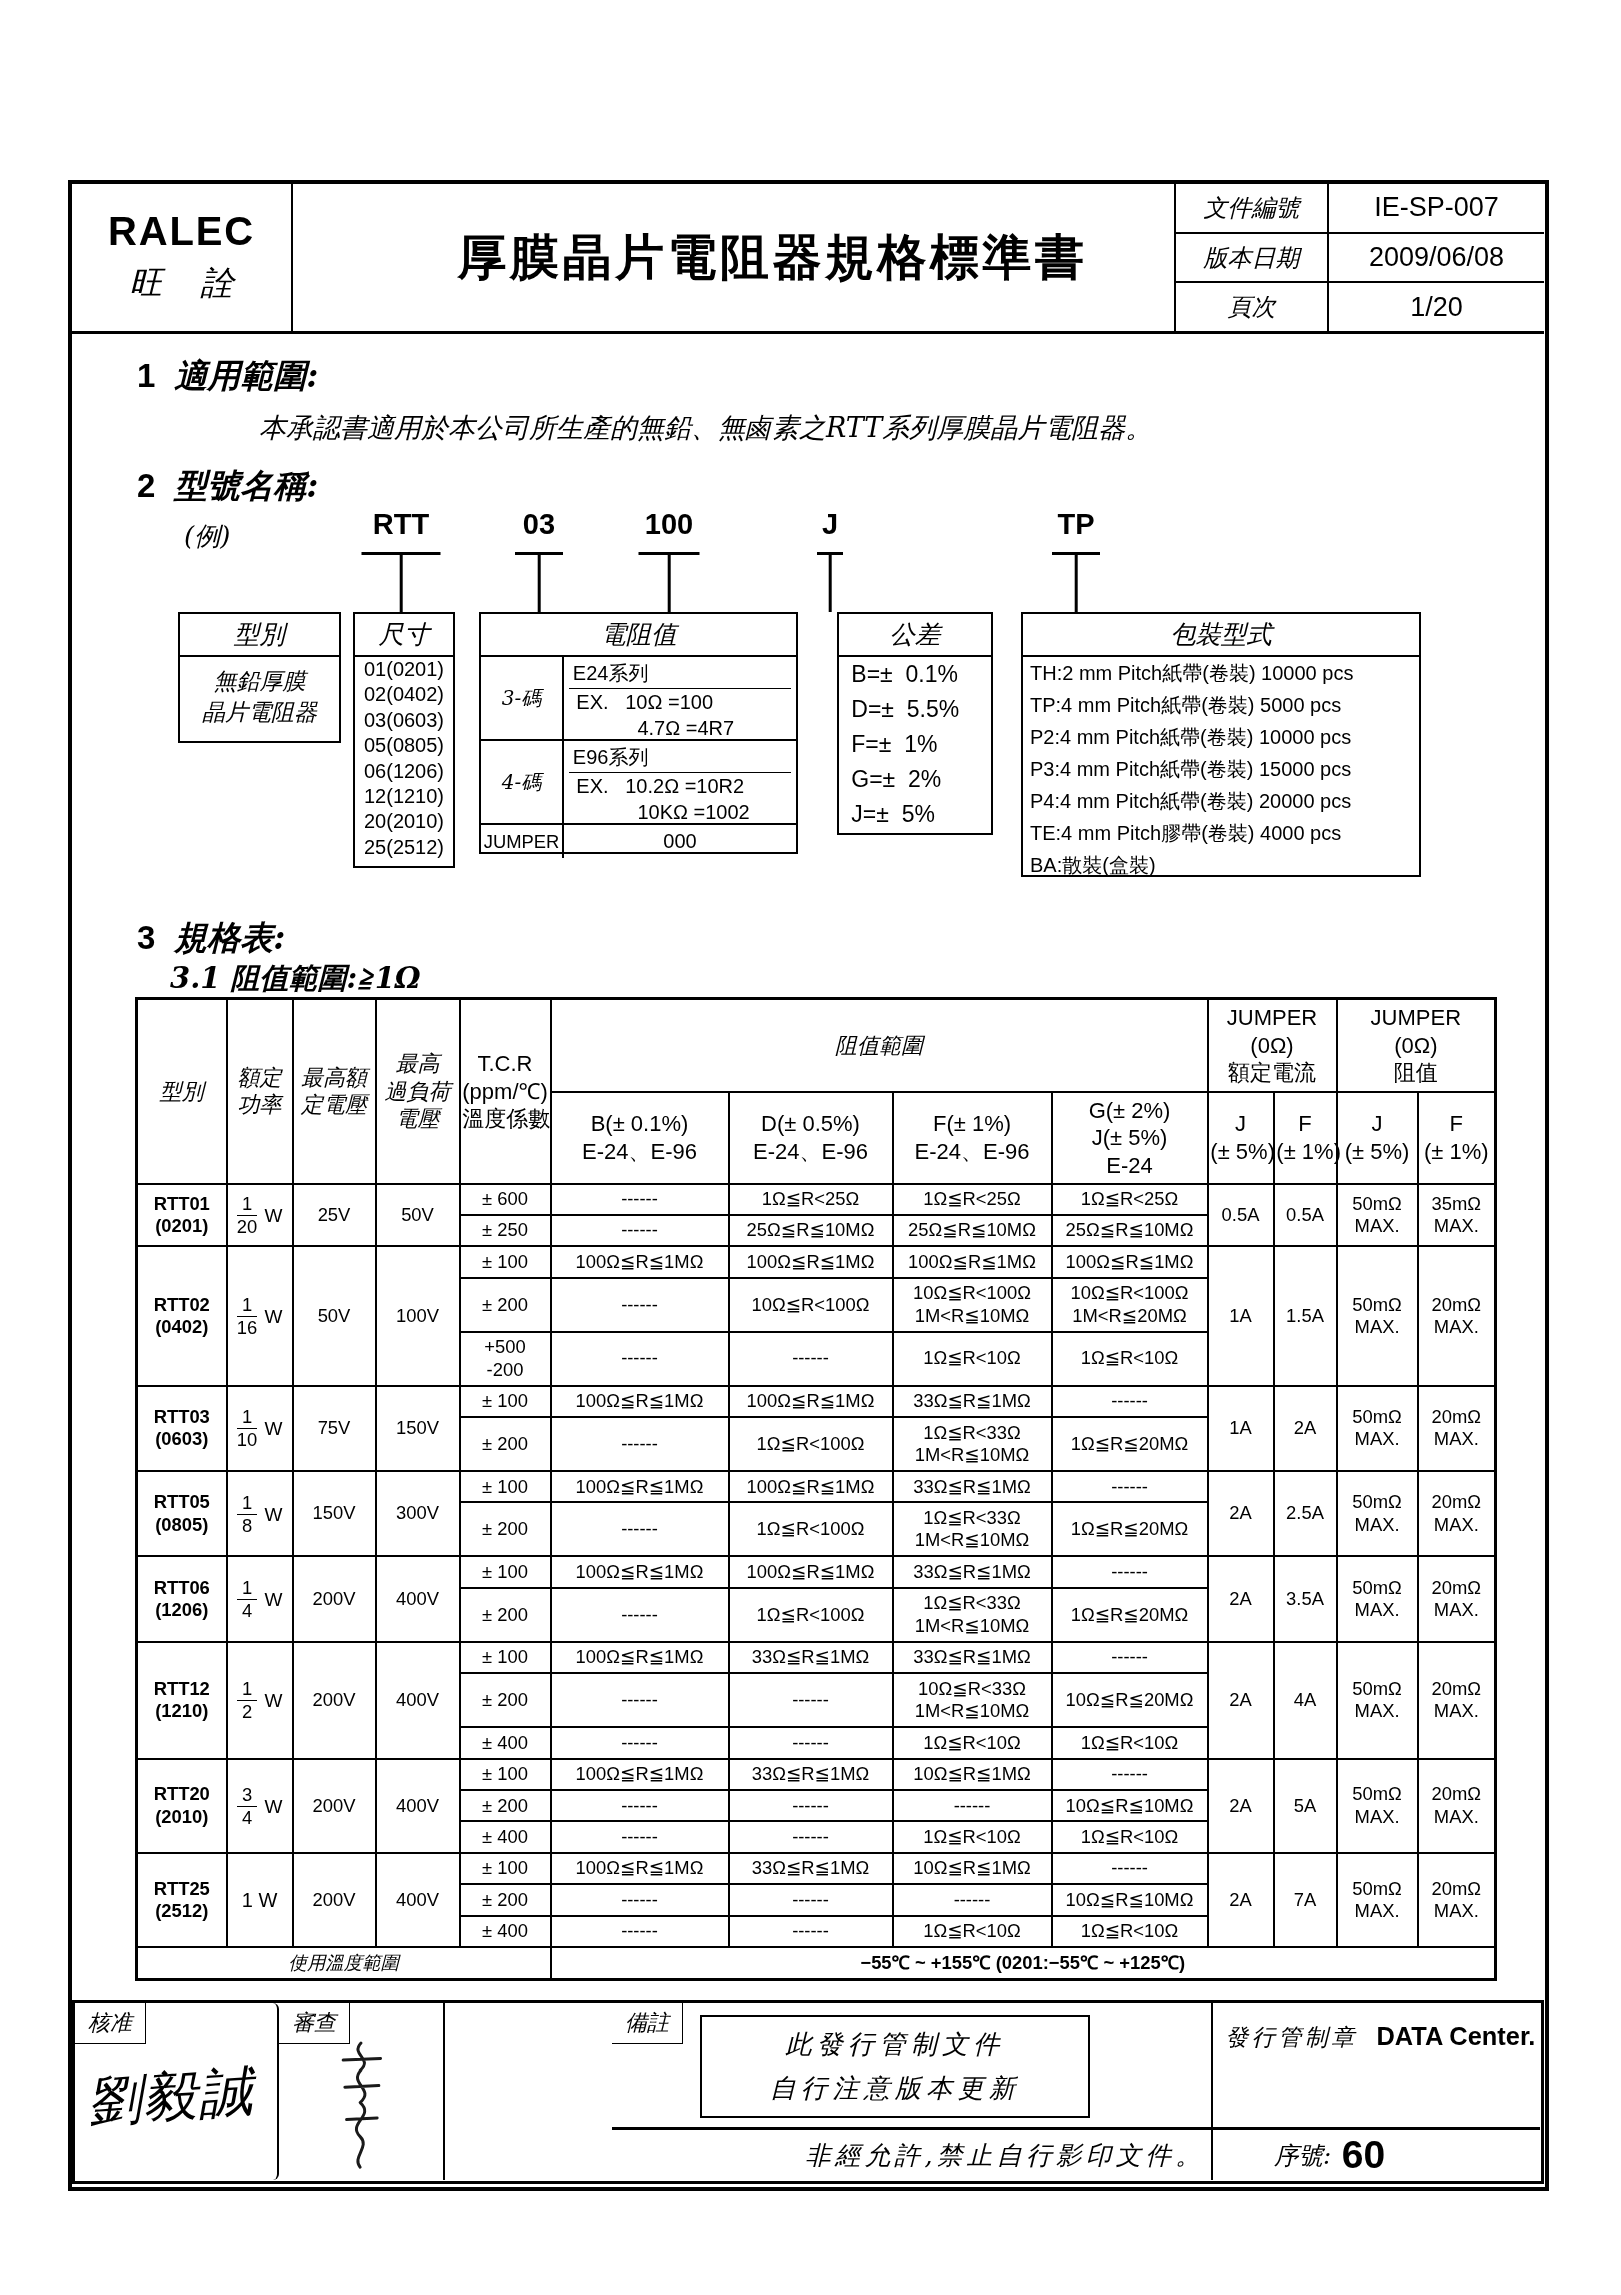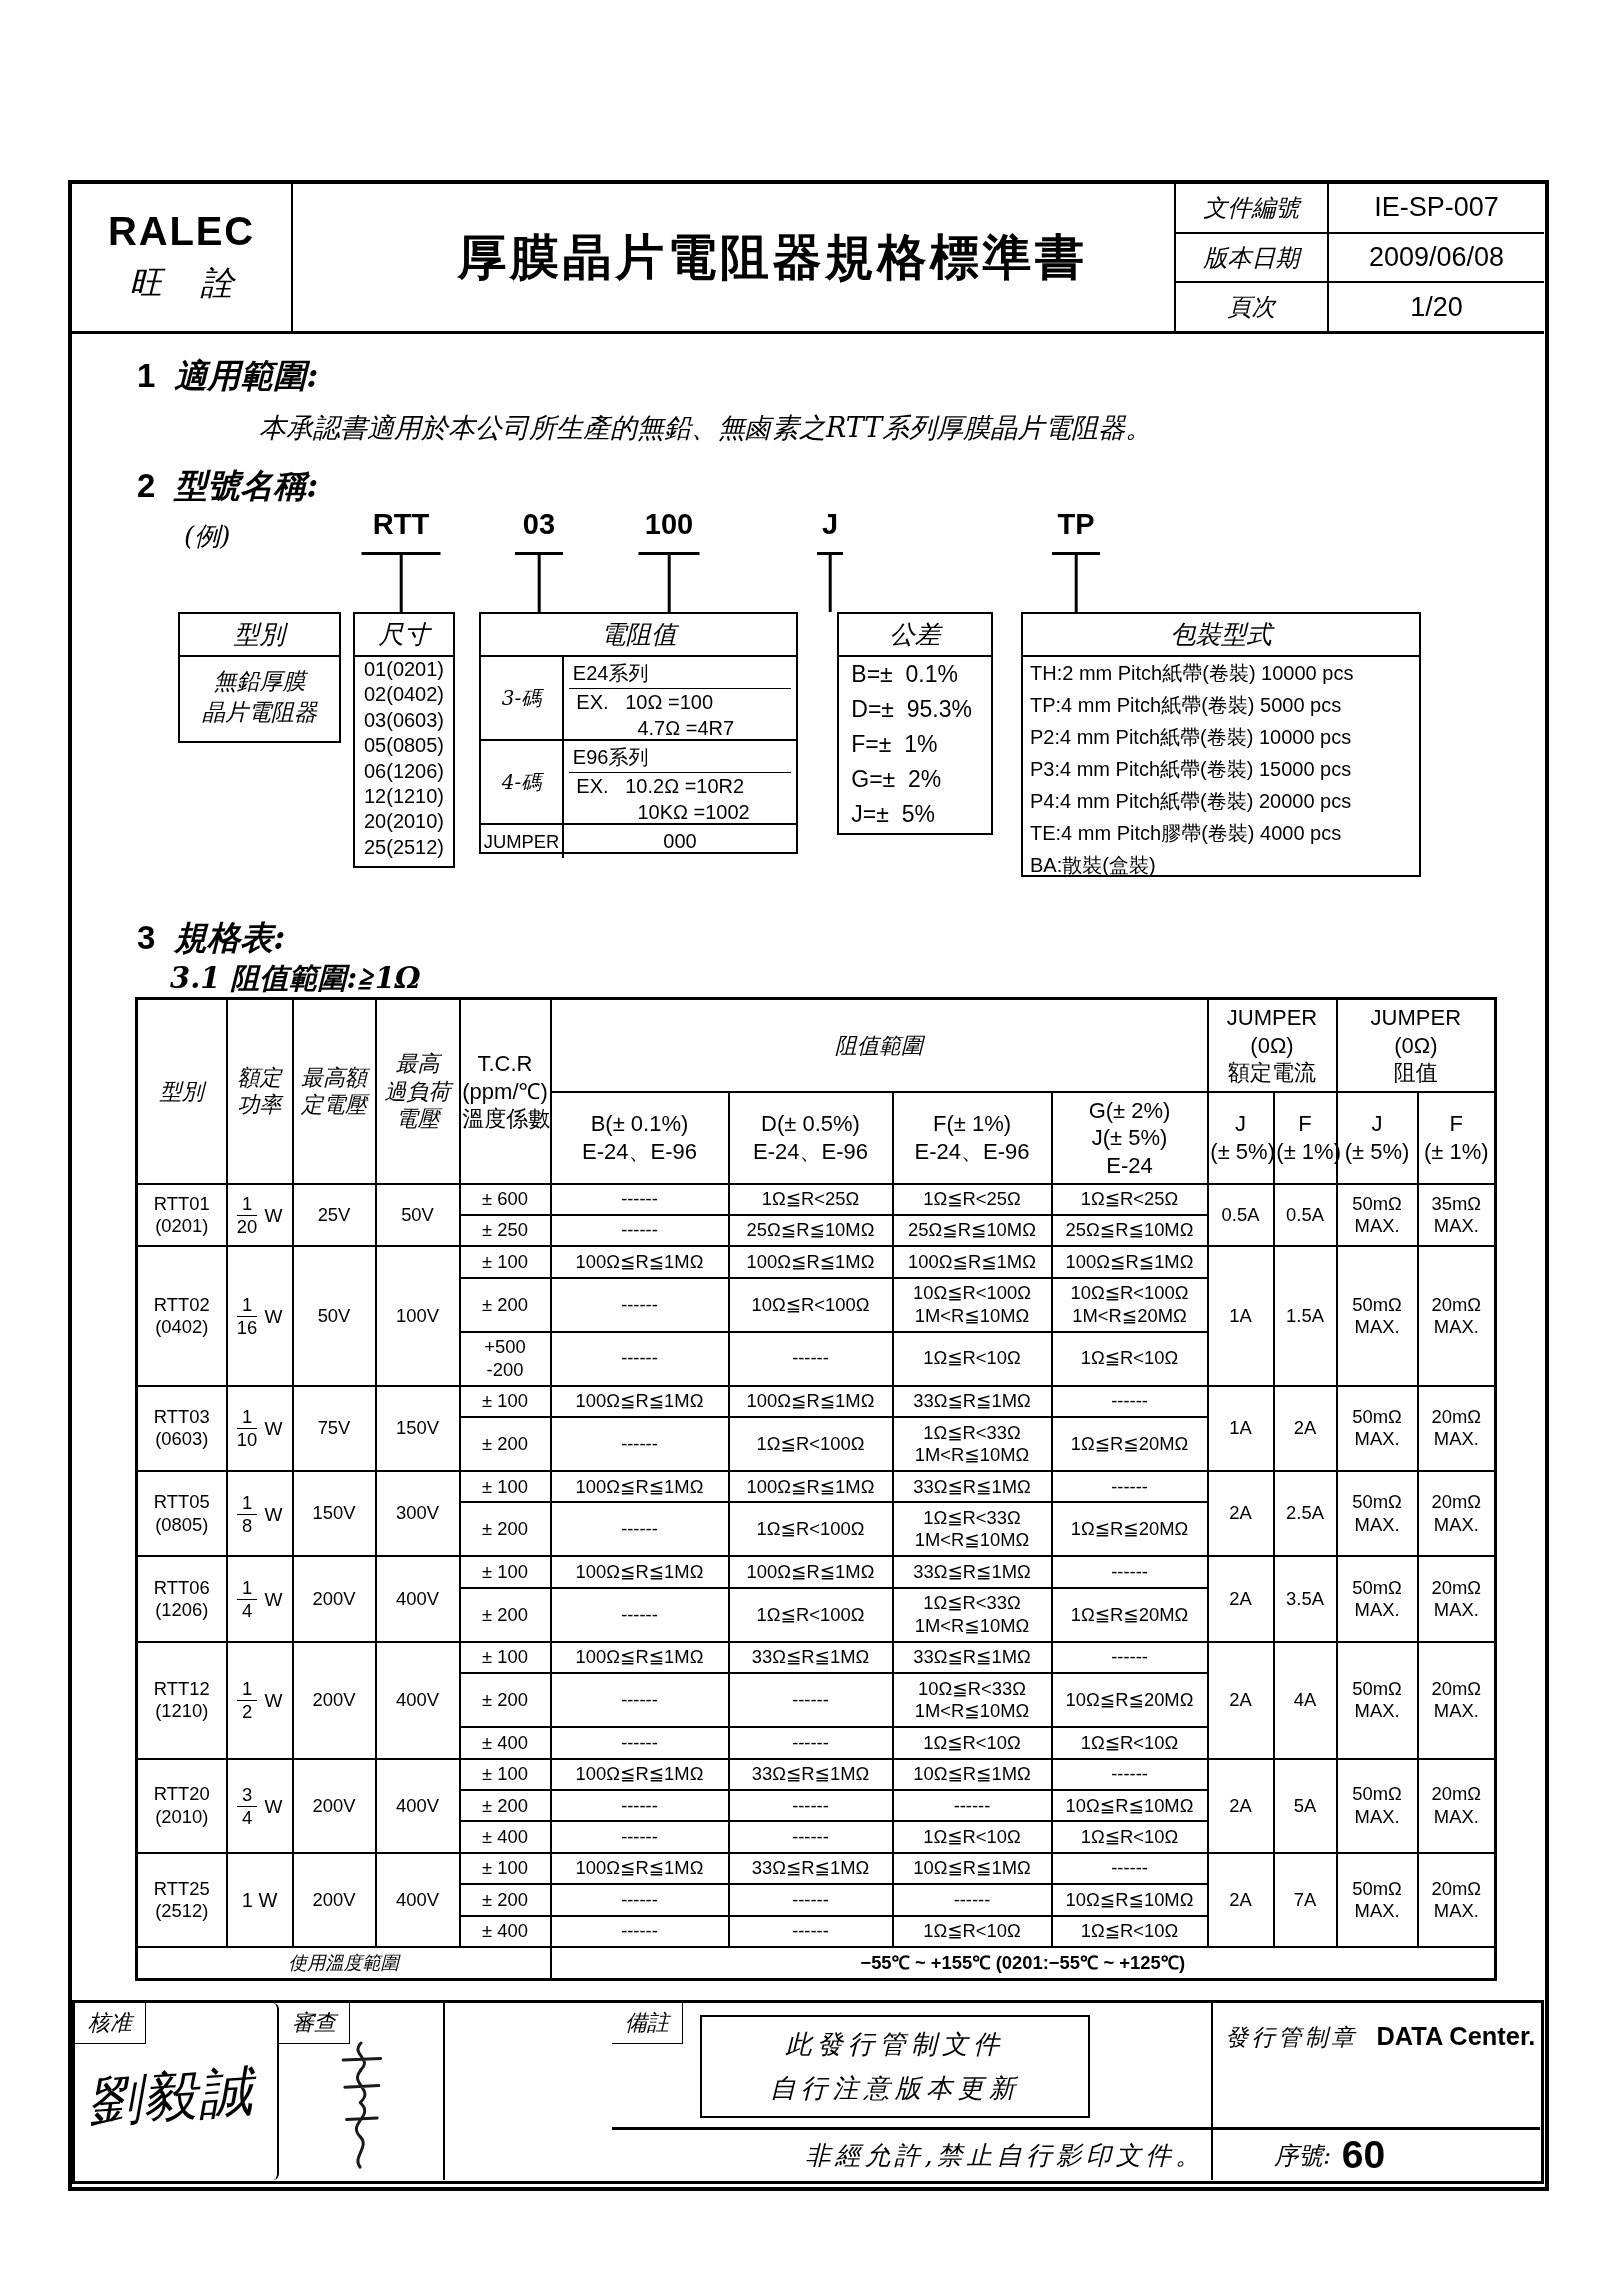--- a/index.html
+++ b/index.html
@@ -62,21 +62,21 @@
 
   
   #spec-table{position:absolute;left:63px;top:813px;width:1359px;border-collapse:collapse;
               table-layout:fixed;border:3.5px solid #000;}
   #spec-table th,#spec-table td{border:2.2px solid #000;text-align:center;vertical-align:middle;padding:3.5px 1.8px;}
   #spec-table th{font-weight:normal;font-size:22px;line-height:1.25;}
   .thr1 th{height:84px;}
   .thr2 th{height:61px;font-size:18.4px;}
   .g-bold{font-weight:bold;}
   #spec-table td{font-size:18.4px;line-height:1.22;}
-  td.model{font-size:23px;font-weight:normal;line-height:1.3;}
+  td.model{font-size:23px;font-weight:bold;line-height:1.3;}
   td.tcr{font-size:19px;}
   td.volt{font-size:20px;}
   td.temp-label{font-size:23px;}
   td.temp-value{font-size:24px;font-weight:bold;}
   .pwr{display:inline-flex;align-items:center;gap:7px;font-size:18.4px;}
   .frac{display:inline-flex;flex-direction:column;align-items:center;line-height:1.1;}
   .fn{border-bottom:1.8px solid #000;padding:0 5.3px 0.9px;}
   .fd{padding-top:0.9px;}
   .fu{font-size:19px;}
   .pplain{font-size:20px;}
@@ -203,21 +203,21 @@
       <div class="res-row jmp">
         <div class="res-left" style="font-size:18.4px">JUMPER</div>
         <div class="res-right center">000</div>
       </div>
     </div>
 
     <div class="nbox tol-box">
       <div class="box-title hand">公差</div>
       <div class="tol-items">
           <div class="nitem">B=±  0.1%</div>
-          <div class="nitem">D=±  95.3%</div>
+          <div class="nitem">D=±  5.5%</div>
           <div class="nitem">F=±  1%</div>
           <div class="nitem">G=±  2%</div>
           <div class="nitem">J=±  5%</div>
         </div>
     </div>
 
     <div class="nbox pack-box">
       <div class="box-title hand">包裝型式</div>
       <div class="pack-items">
           <div class="nitem">TH:2 mm Pitch紙帶(卷裝) 10000 pcs</div>

